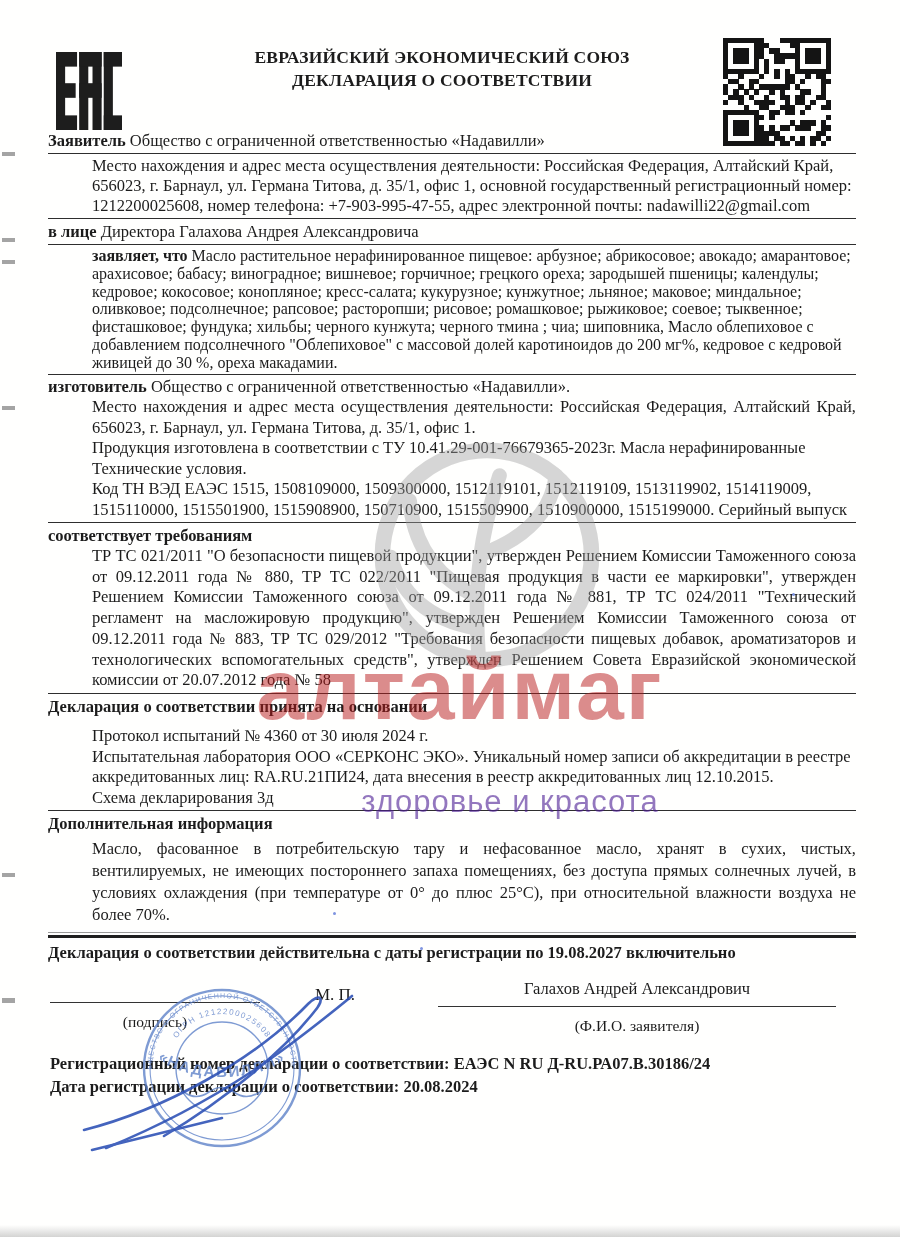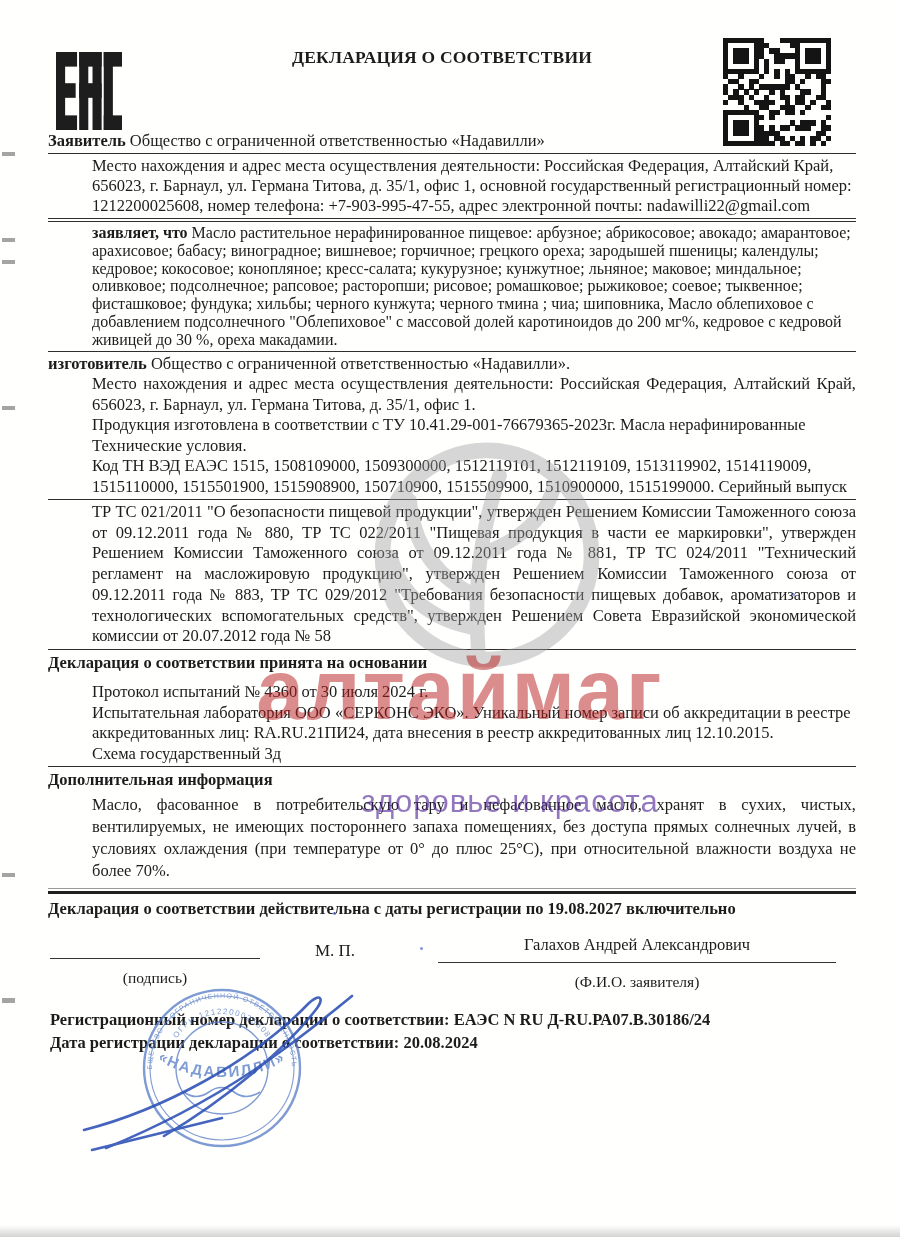--- a/index.html
+++ b/index.html
@@ -96,20 +96,21 @@
           <rect x="33" y="0" width="13" height="80"></rect>
             <rect x="52" y="0" width="13" height="80"></rect>
           <rect x="33" y="0" width="32" height="15"></rect>
             <rect x="33" y="32" width="32" height="15"></rect>
           <rect x="68" y="0" width="13" height="80"></rect>
             <rect x="68" y="0" width="26" height="15"></rect>
           <rect x="68" y="65" width="26" height="15"></rect>
         </g>
       </svg>
       <div class="doc-title">
+        <div>ЕВРАЗИЙСКИЙ ЭКОНОМИЧЕСКИЙ СОЮЗ</div>
         <div>ДЕКЛАРАЦИЯ О СООТВЕТСТВИИ</div>
       </div>
       <div class="qr-box">
         <svg id="qr-svg" viewBox="0 0 21 21">
             <rect x="0" y="0" width="1.02" height="1.02" fill="#141414"></rect>
             <rect x="1" y="0" width="1.02" height="1.02" fill="#141414"></rect>
             <rect x="2" y="0" width="1.02" height="1.02" fill="#141414"></rect>
             <rect x="3" y="0" width="1.02" height="1.02" fill="#141414"></rect>
             <rect x="4" y="0" width="1.02" height="1.02" fill="#141414"></rect>
             <rect x="5" y="0" width="1.02" height="1.02" fill="#141414"></rect>
@@ -346,40 +347,42 @@
           </svg>
       </div>
     </header>
 
     <div class="line"><b>Заявитель</b> <span>Общество с ограниченной ответственностью «Надавилли»</span></div>
     <div class="rule"></div>
 
     <p class="para">Место нахождения и адрес места осуществления деятельности: Российская Федерация, Алтайский Край, 656023, г. Барнаул, ул. Германа Титова, д. 35/1, офис 1, основной государственный регистрационный номер: 1212200025608, номер телефона: +7-903-995-47-55, адрес электронной почты: nadawilli22@gmail.com</p>
     <div class="rule"></div>
 
+    <div class="line"><b>в лице</b> <span>Директора Галахова Андрея Александровича</span></div>
     <div class="rule"></div>
 
     <p class="para tight"><b>заявляет, что</b> <span>Масло растительное нерафинированное пищевое: арбузное; абрикосовое; авокадо; амарантовое; арахисовое; бабасу; виноградное; вишневое;  горчичное; грецкого ореха; зародышей пшеницы; календулы; кедровое; кокосовое; конопляное; кресс-салата; кукурузное; кунжутное; льняное; маковое; миндальное; оливковое; подсолнечное; рапсовое; расторопши; рисовое; ромашковое; рыжиковое; соевое; тыквенное; фисташковое; фундука; хильбы; черного кунжута; черного тмина ; чиа; шиповника, Масло облепиховое с добавлением подсолнечного "Облепиховое" с массовой долей каротиноидов до 200 мг%,  кедровое с кедровой живицей до 30 %,  ореха макадамии.</span></p>
     <div class="rule"></div>
 
     <div>
       <div class="line lh205"><b>изготовитель</b> <span>Общество с ограниченной ответственностью «Надавилли».</span></div>
       <p class="para lh205 just">Место нахождения и адрес места осуществления деятельности: Российская Федерация, Алтайский Край, 656023, г. Барнаул, ул. Германа Титова, д. 35/1, офис 1.</p>
       <p class="para lh205">Продукция изготовлена в соответствии с ТУ 10.41.29-001-76679365-2023г. Масла нерафинированные Технические условия.</p>
       <p class="para lh205">Код ТН ВЭД ЕАЭС 1515, 1508109000, 1509300000, 1512119101, 1512119109, 1513119902, 1514119009, 1515110000, 1515501900, 1515908900, 150710900, 1515509900, 1510900000, 1515199000. Серийный выпуск</p>
     </div>
     <div class="rule"></div>
 
+    <div class="line bold">соответствует требованиям</div>
     <p class="para lh207 just">ТР ТС 021/2011 "О безопасности пищевой продукции", утвержден Решением Комиссии Таможенного союза от 09.12.2011 года № 880, ТР ТС 022/2011 "Пищевая продукция в части ее маркировки", утвержден Решением Комиссии Таможенного союза от 09.12.2011 года № 881, ТР ТС 024/2011 "Технический регламент на масложировую продукцию", утвержден Решением Комиссии Таможенного союза от 09.12.2011 года № 883, ТР ТС 029/2012 "Требования безопасности пищевых добавок,  ароматизаторов и технологических вспомогательных средств", утвержден Решением Совета Евразийской экономической комиссии от 20.07.2012 года № 58</p>
     <div class="rule"></div>
 
     <div class="line bold">Декларация о соответствии принята на основании</div>
     <p class="para loose mt8">Протокол испытаний № 4360 от 30 июля 2024 г.</p>
     <p class="para lh205">Испытательная лаборатория ООО «СЕРКОНС ЭКО». Уникальный номер записи об аккредитации в реестре аккредитованных лиц: RA.RU.21ПИ24, дата внесения в реестр аккредитованных лиц 12.10.2015.</p>
-    <p class="para lh205">Схема государственный 3д</p>
+    <p class="para lh205">Схема декларирования 3д</p>
     <div class="rule"></div>
 
     <div class="line bold">Дополнительная информация</div>
     <p class="para loose just mt4">Масло, фасованное в потребительскую тару и нефасованное масло, хранят в сухих, чистых, вентилируемых, не имеющих постороннего запаха помещениях, без доступа прямых солнечных лучей, в условиях охлаждения (при температуре от 0° до плюс 25°С), при относительной влажности воздуха не более 70%.</p>
 
     <div class="rule-thick"></div>
     <div class="line bold mt4">Декларация о соответствии действительна с даты регистрации по 19.08.2027 включительно</div>
 
     <div class="sig-row">
       <div class="sig-left">

